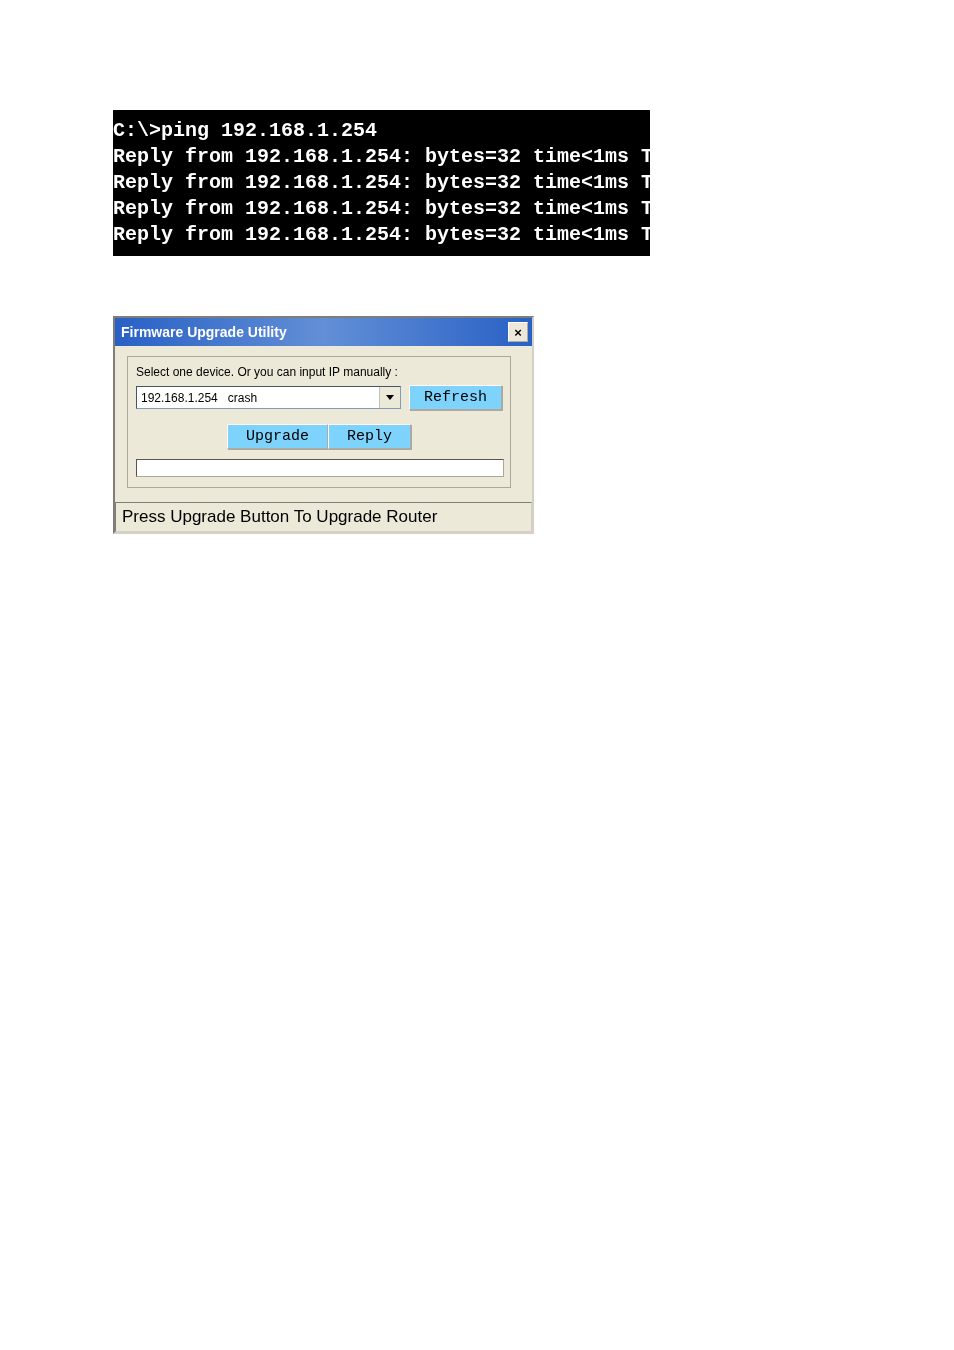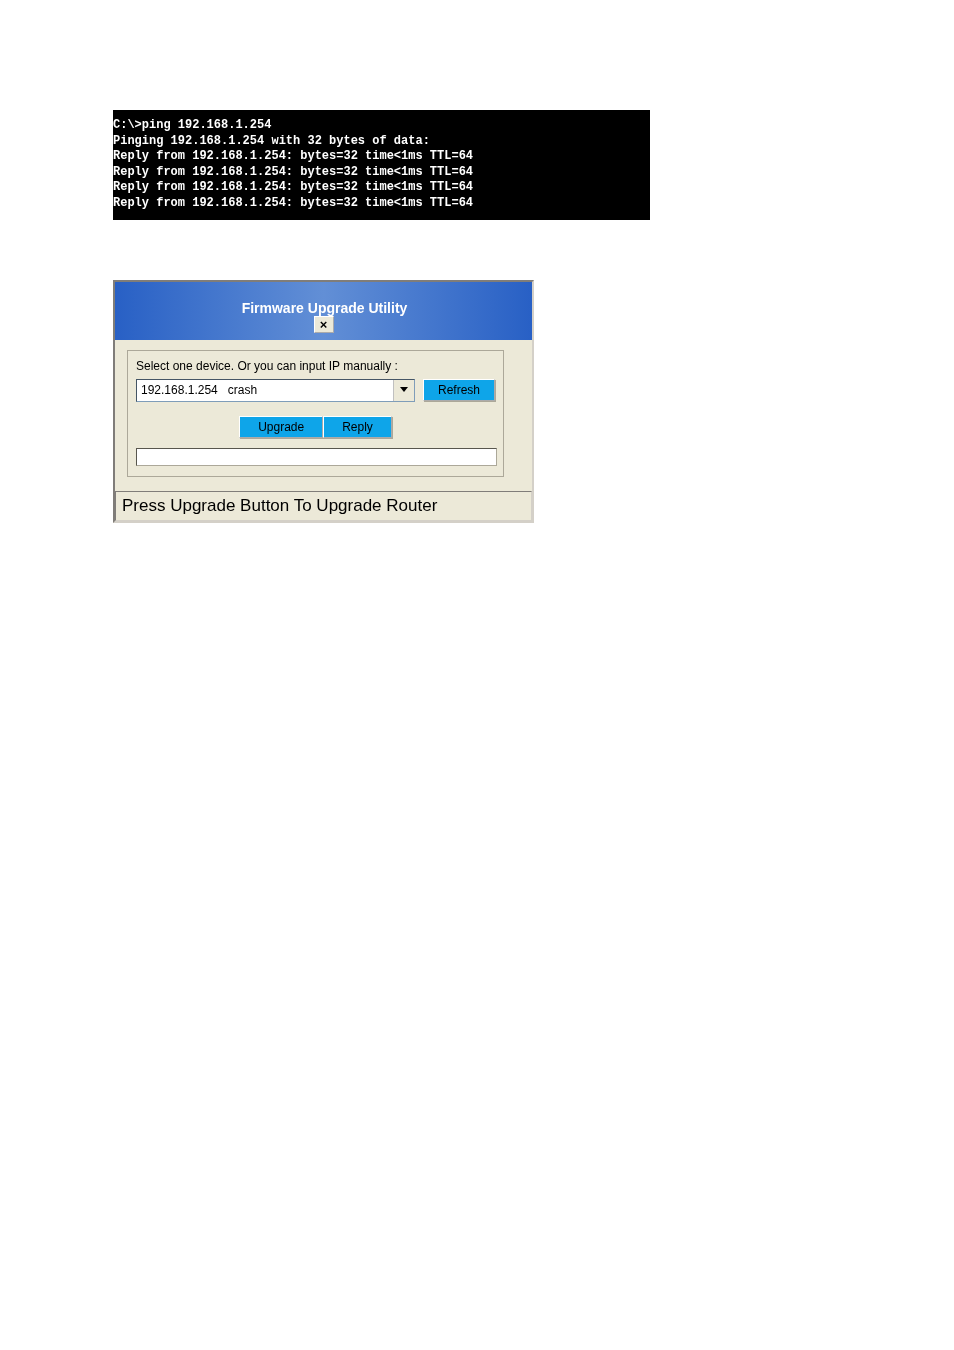--- a/index.html
+++ b/index.html
@@ -8,43 +8,42 @@
       background: #ffffff;
       font-family: Arial, sans-serif;
     }
     .container {
       padding: 110px 0 0 113px;
     }
     .terminal {
       background: #000000;
       color: #ffffff;
       font-family: 'Courier New', monospace;
-      font-size: 12px;
+      font-size: 20px;
       font-weight: bold;
       padding: 8px 0 8px 0;
       width: 537px;
       line-height: 1.3;
       margin-bottom: 60px;
     }
     .terminal-line {
       white-space: pre;
     }
     .dialog {
       width: 417px;
       border: 2px inset #d4d0c8;
       background: #ece9d8;
     }
     .titlebar {
       background: linear-gradient(to right, #2860c5, #628fd6, #2860c5);
       display: flex;
       align-items: center;
       justify-content: space-between;
-      padding: 18px 4px;
+      padding: 3px 4px;
       height: 22px;
-      flex-direction: column;
     }
     .titlebar-text {
       color: #ffffff;
       font-weight: bold;
       font-size: 14px;
       font-family: Arial, sans-serif;
       padding-left: 2px;
     }
     .close-btn {
       width: 18px;
@@ -54,21 +53,21 @@
       display: flex;
       align-items: center;
       justify-content: center;
       font-weight: bold;
       font-size: 13px;
       font-family: Arial, sans-serif;
       cursor: pointer;
       color: #000;
     }
     .dialog-body {
-      padding: 10px 28px 6px 12px;
+      padding: 10px 21px 6px 12px;
     }
     .group {
       border: 1px solid #aca899;
       padding: 8px 8px 10px 8px;
       margin-bottom: 8px;
       position: relative;
     }
     .group-label {
       font-size: 12px;
       color: #000;
@@ -104,25 +103,25 @@
       display: flex;
       align-items: center;
       justify-content: center;
       cursor: pointer;
     }
     .combo-arrow svg {
       width: 8px;
       height: 6px;
     }
     .btn {
-      background: #0ea5e9;
+      background: #7dd3fc;
       border: 1px outset #ffffff;
       box-shadow: 1px 1px 0 #aca899;
-      font-size: 12px;
-      font-family: Liberation Sans, sans-serif;
+      font-size: 15px;
+      font-family: Liberation Mono, monospace;
       padding: 3px 14px;
       cursor: pointer;
       color: #000;
     }
     .btn-row {
       display: flex;
       justify-content: center;
       margin-top: 14px;
       margin-bottom: 10px;
     }
@@ -145,21 +144,20 @@
       margin: 0;
     }
   </style>
 </head>
 <body>
 
 <div class="container">
   <div class="terminal">
     <div class="terminal-line">C:\&gt;ping 192.168.1.254</div>
     <div class="terminal-line"></div>
-    <div class="terminal-line">Pinging 192.168.1.254 with 32 bytes of data:</div>
     <div class="terminal-line"></div>
     <div class="terminal-line">Reply from 192.168.1.254: bytes=32 time&lt;1ms TTL=64</div>
     <div class="terminal-line">Reply from 192.168.1.254: bytes=32 time&lt;1ms TTL=64</div>
     <div class="terminal-line">Reply from 192.168.1.254: bytes=32 time&lt;1ms TTL=64</div>
     <div class="terminal-line">Reply from 192.168.1.254: bytes=32 time&lt;1ms TTL=64</div>
   </div>
 
   <div class="dialog">
     <div class="titlebar">
       <span class="titlebar-text">Firmware Upgrade Utility</span>

